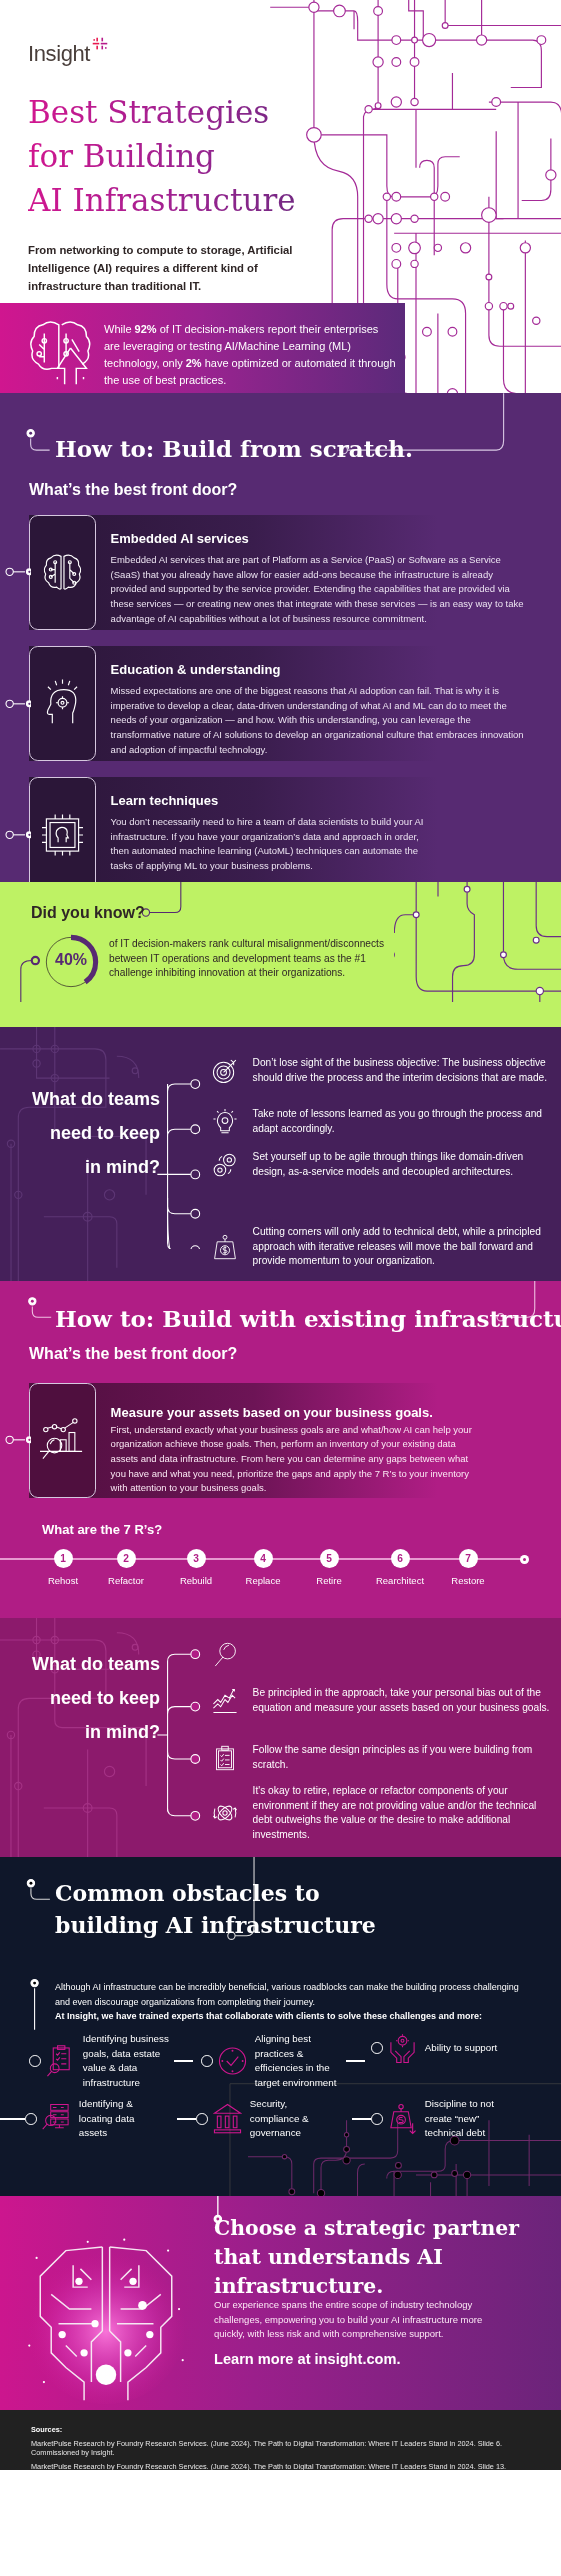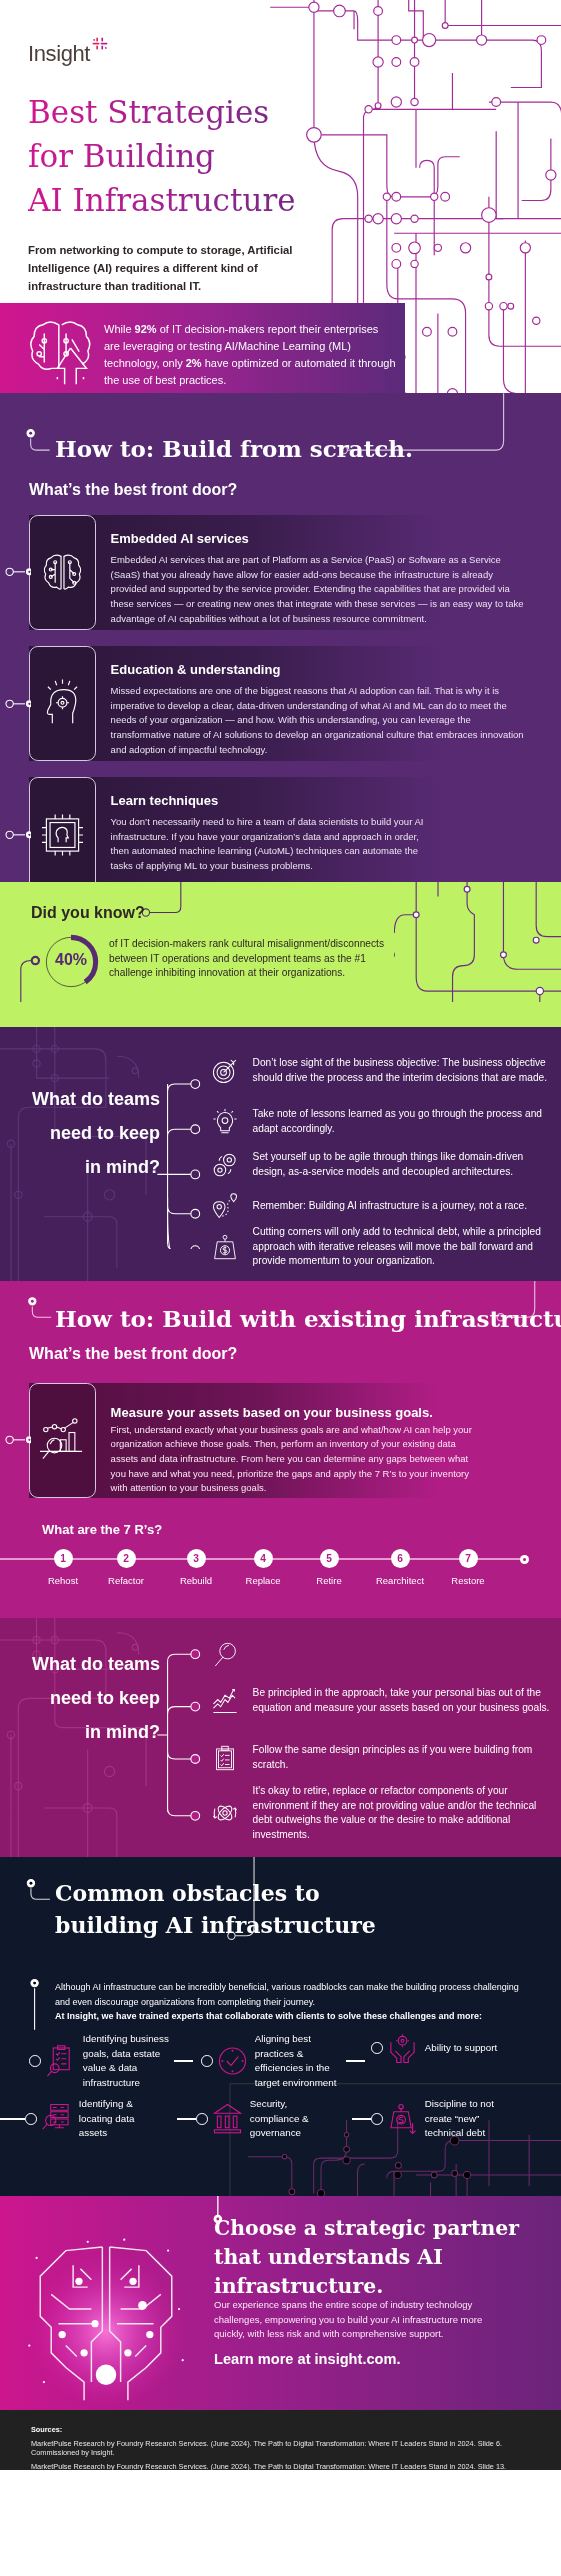--- a/index.html
+++ b/index.html
@@ -369,29 +369,20 @@
   <div class="item" style="top:123px">
     <svg class="ico" viewBox="0 0 36 36" fill="none" stroke="#fff" stroke-width="1.4">
         <circle cx="24" cy="11" r="8"></circle>
         <circle cx="24" cy="11" r="3"></circle>
         <circle cx="11" cy="25" r="8"></circle>
         <circle cx="11" cy="25" r="3"></circle>
         <path d="M14 6 Q10 8 10 12 M22 30 Q26 28 26 24"></path>
       </svg>
     <p>Set yourself up to be agile through things like domain-driven design, as-a-service models and decoupled architectures.</p>
   </div>
-  <div class="item" style="top:166px">
-    <svg class="ico" viewBox="0 0 36 36" fill="none" stroke="#fff" stroke-width="1.4">
-        <path d="M10 34 Q2 24 2 19 Q2 12 10 12 Q18 12 18 19 Q18 24 10 34 Z"></path>
-        <circle cx="10" cy="19" r="3"></circle>
-        <path d="M14 32 Q24 30 22 20 Q20 12 28 8" stroke-dasharray="2 3"></path>
-        <path d="M30 12 Q26 8 26 5 Q26 1 30 1 Q34 1 34 5 Q34 8 30 12 Z"></path>
-      </svg>
-    <p>Remember: Building AI infrastructure is a journey, not a race.</p>
-  </div>
   <div class="item" style="top:198px">
     <svg class="ico" viewBox="0 0 36 40" fill="none" stroke="#fff" stroke-width="1.4">
         <circle cx="18" cy="5" r="3"></circle>
         <path d="M18 8 V12 M6 12 H30 L34 38 H2 Z"></path>
         <circle cx="18" cy="25" r="7"></circle>
         <path d="M20 21 H17 Q15 21 15 23 Q15 25 18 25 Q21 25 21 27 Q21 29 18 29 H15 M18 19 V31"></path>
       </svg>
     <p>Cutting corners will only add to technical debt, while a principled approach with iterative releases will move the ball forward and provide momentum to your organization.</p>
   </div>
 </section>

